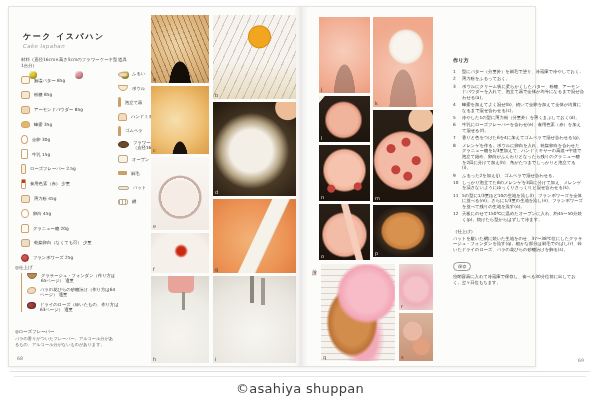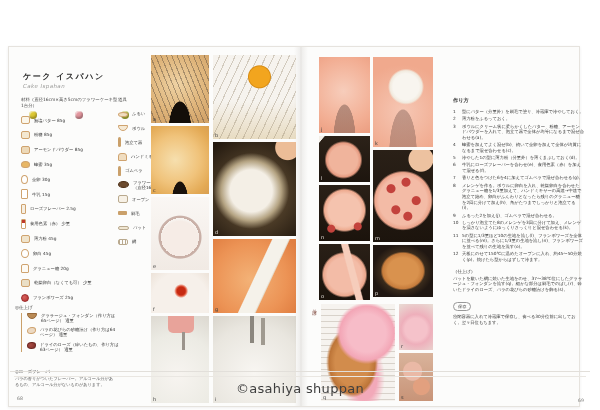--- a/index.html
+++ b/index.html
@@ -1,19 +1,19 @@
 <!DOCTYPE html>
 <html><head>
 <meta charset="utf-8">
 <style>
   html,body{margin:0;padding:0;}
   body{width:600px;height:410px;background:#ffffff;font-family:"DejaVu Sans","Liberation Sans",sans-serif;position:relative;overflow:hidden;}
   .stage{position:absolute;inset:0;}
   
-  .book{position:absolute;left:8px;top:6px;width:572px;height:361px;background:#fcfcfb;border:1px solid #e6e3de;box-shadow:0 1px 3px rgba(0,0,0,.07);box-sizing:border-box;margin-top:40px;}
+  .book{position:absolute;left:8px;top:6px;width:528px;height:361px;background:#fcfcfb;border:1px solid #e6e3de;box-shadow:0 1px 3px rgba(0,0,0,.07);box-sizing:border-box;}
   .page{position:absolute;top:0;bottom:0;}
   .page-left{left:0;width:292px;}
   .page-right{left:292px;width:292px;}
   .spine{position:absolute;left:285px;top:0;width:14px;height:100%;background:linear-gradient(90deg,rgba(120,110,100,0) 0%,rgba(120,110,100,.09) 40%,rgba(120,110,100,.16) 50%,rgba(120,110,100,.09) 60%,rgba(120,110,100,0) 100%);}
   .edge-line{position:absolute;height:1px;background:#e2dfda;}
   .edge-line.l1{left:10px;width:580px;top:371px;}
   .edge-line.l2{left:14px;width:572px;top:376px;background:#eae7e2;}
   
   .title{position:absolute;left:14px;top:24px;font-size:8px;font-weight:bold;color:#2b2b2b;letter-spacing:1.5px;}
   .subtitle{position:absolute;left:14px;top:36px;font-size:5.5px;font-style:italic;color:#9a9a98;letter-spacing:.4px;}

